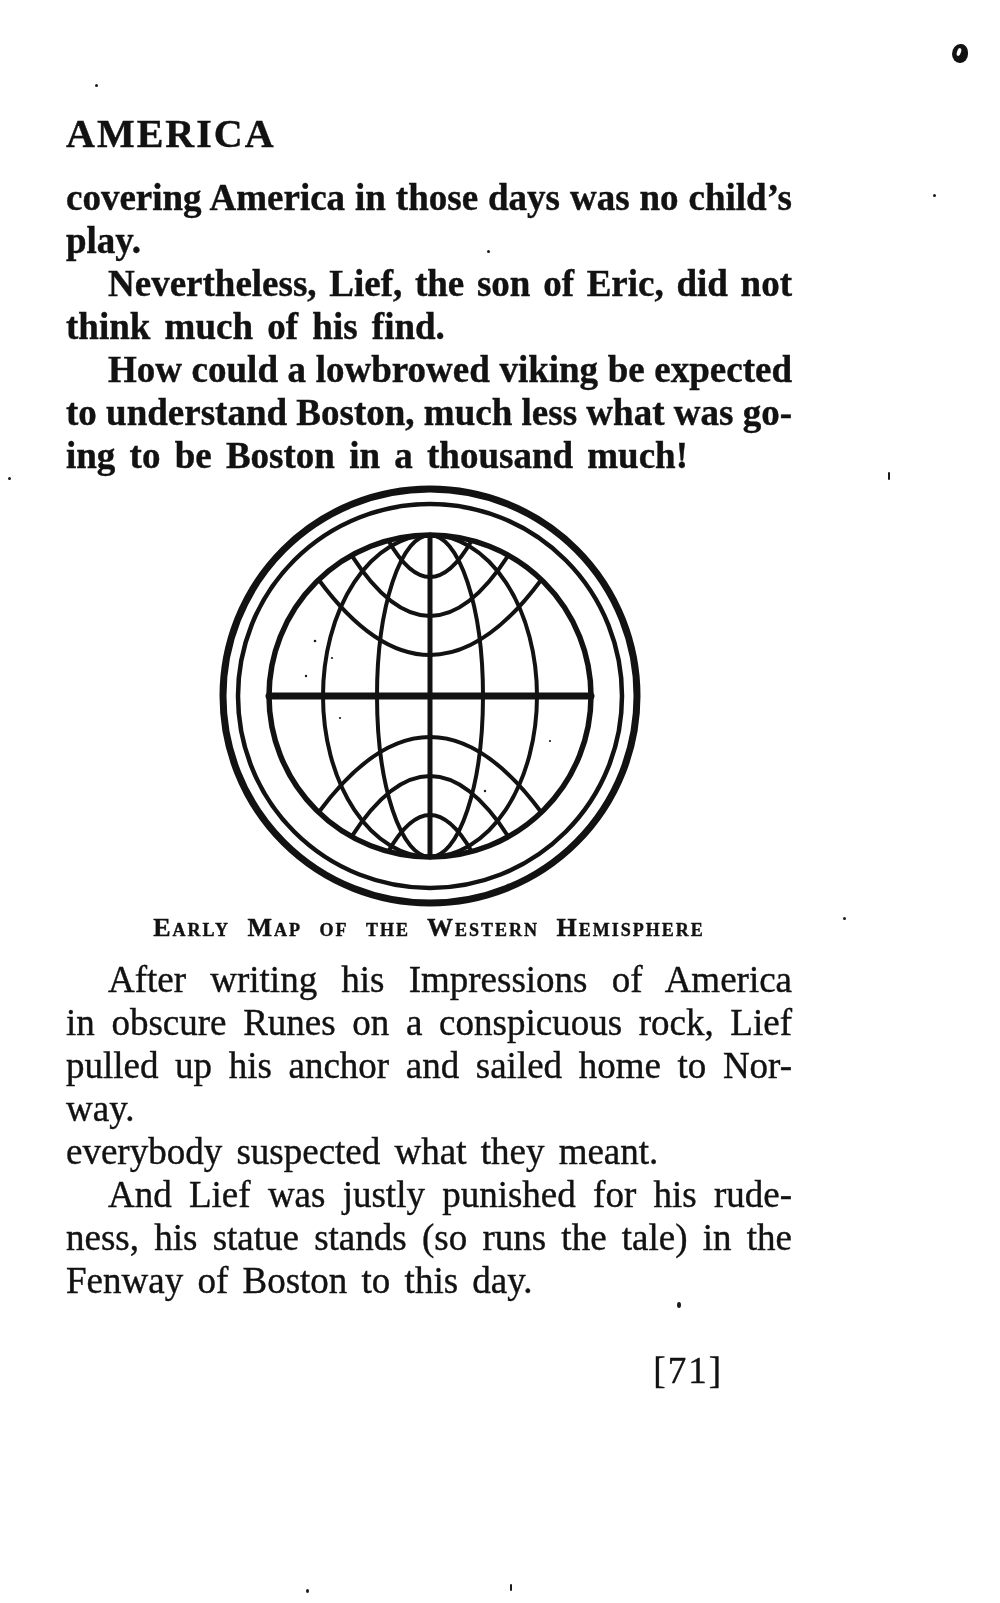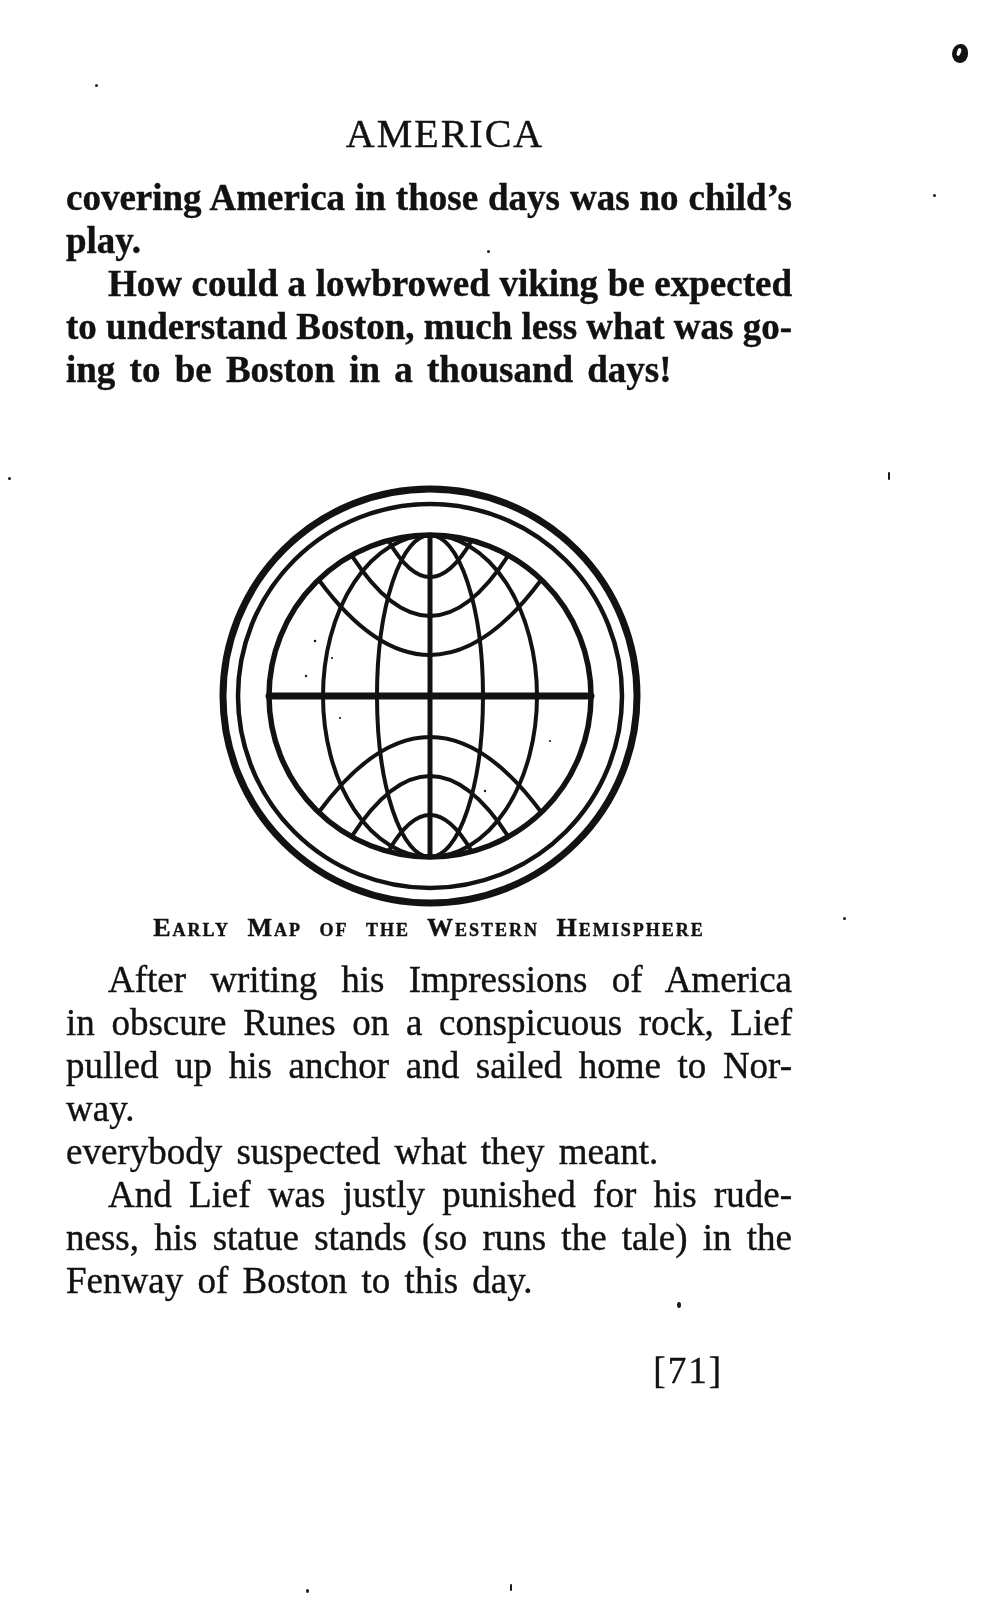--- a/index.html
+++ b/index.html
@@ -9,27 +9,28 @@
     height: 1603px;
     background: #ffffff;
     font-family: "Liberation Serif", serif;
     color: #121212;
     overflow: hidden;
     -webkit-text-stroke: 0.4px #121212;
   }
   .title {
     position: absolute;
     top: 111px;
-    left: 82px;
+    left: 66px;
     width: 726px;
-    text-align: center;
+    text-align: left;
     font-size: 40px;
     line-height: 46px;
     letter-spacing: 2px;
     white-space: nowrap;
+    font-weight: bold;
   }
   .text-block {
     position: absolute;
     left: 66px;
     width: 726px;
     font-size: 37px;
     line-height: 43px;
   }
   #text-block-1 { top: 176px; font-weight: bold; }
   #text-block-2 { top: 958px; }
@@ -104,23 +105,27 @@
 <div class="page">
 
   <div class="title">AMERICA</div>
 
   <div class="text-block" id="text-block-1">
       <div class="paragraph">
         <div class="line">covering America in those days was no child’s</div>
         <div class="line last">play.</div>
       </div>
       <div class="paragraph">
+        <div class="line indent">Nevertheless, Lief, the son of Eric, did not</div>
+        <div class="line last">think much of his find.</div>
+      </div>
+      <div class="paragraph">
         <div class="line indent">How could a lowbrowed viking be expected</div>
         <div class="line">to understand Boston, much less what was go-</div>
-        <div class="line last">ing to be Boston in a thousand days!</div>
+        <div class="line last">ing to be Boston in a thousand much!</div>
       </div>
     </div>
 
   <div class="figure">
     <svg width="424" height="424" viewBox="-212 -212 424 424" fill="none" stroke="#121212" stroke-linecap="round">
 
       <circle cx="0" cy="0" r="207" stroke-width="7"></circle>
       <circle cx="0" cy="0" r="192" stroke-width="4.5"></circle>
 
       <circle cx="0" cy="0" r="161" stroke-width="5.5"></circle>

